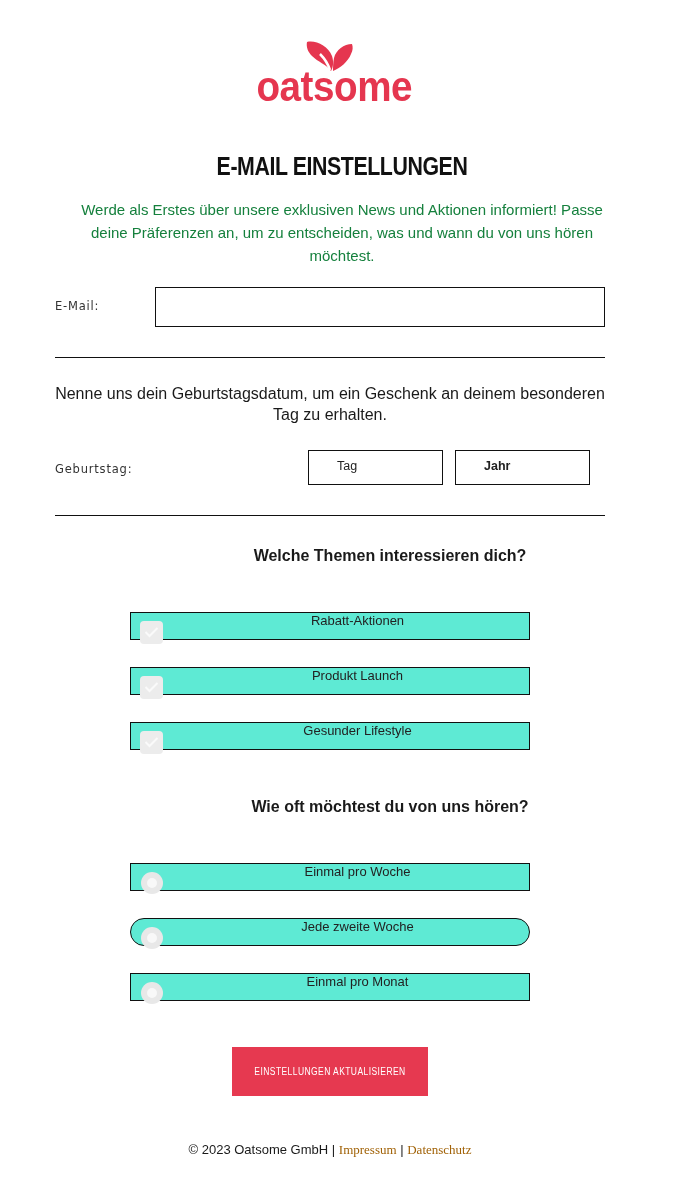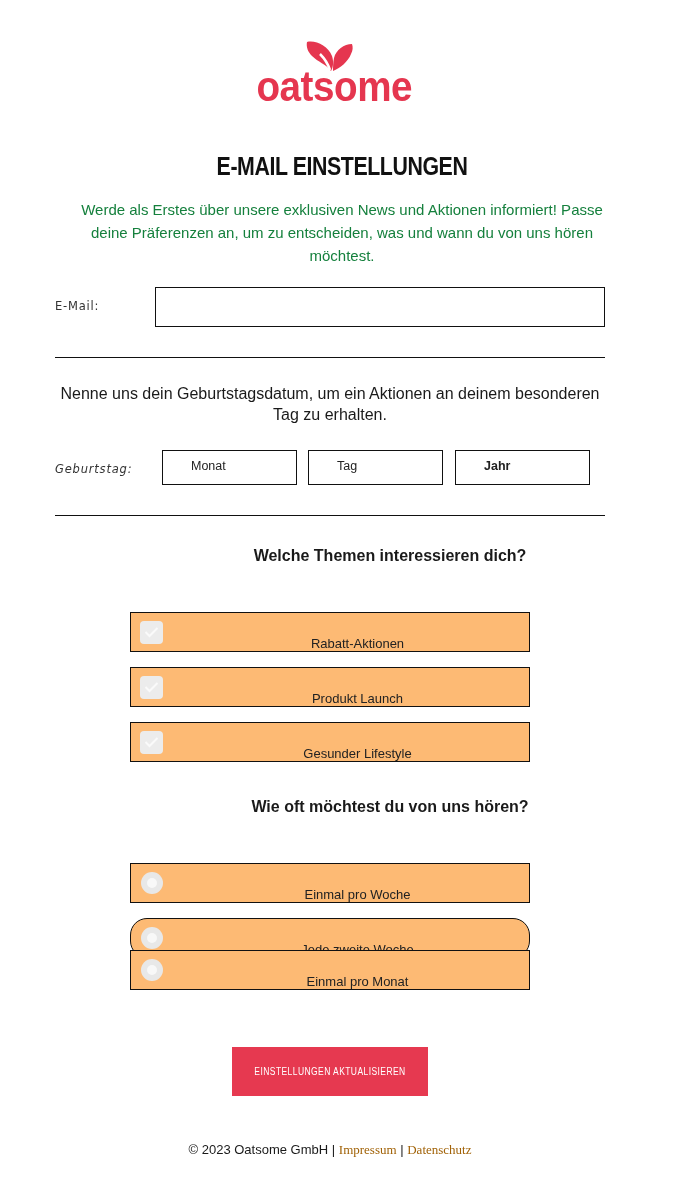--- a/index.html
+++ b/index.html
@@ -129,25 +129,25 @@
       font-family: "Liberation Sans", sans-serif;
       font-size: 16px;
       color: #1a1a1a;
       padding-left: 8px;
       margin-left: 44px;
     }
     .option-box {
       position: absolute;
       left: 130px;
       width: 400px;
-      height: 40px;
+      height: 28px;
       border: 1.5px solid #111;
-      background: #fdba74;
+      background: #5eead4;
       display: flex;
-      align-items: flex-end;
+      align-items: flex-start;
       justify-content: center;
       cursor: pointer;
     }
     .option-label {
       font-family: "Liberation Sans", sans-serif;
       font-size: 13px;
       color: #222;
       padding-left: 55px;
     }
     .checkbox {
@@ -229,26 +229,23 @@
   </div>
 
   <h1 class="title">E-MAIL EINSTELLUNGEN</h1>
   <p class="intro">Werde als Erstes über unsere exklusiven News und Aktionen informiert! Passe deine Präferenzen an, um zu entscheiden, was und wann du von uns hören möchtest.</p>
 
   <label class="field-label" style="left:55px; top:299px;">E-Mail:</label>
   <input class="email-input" type="email" placeholder="" style="">
 
   <div class="divider" style="top:357px;"></div>
 
-  <p class="birthday-text">Nenne uns dein Geburtstagsdatum, um ein Aktionen an deinem besonderen Tag zu erhalten.</p>
-  <label class="field-label" style="left:55px; top:462px;font-style:italic;">Geburtstag:</label>
-
-  <div class="date-input" style="left:162px;">
-    <span>Monat</span>
-  </div>
+  <p class="birthday-text">Nenne uns dein Geburtstagsdatum, um ein Geschenk an deinem besonderen Tag zu erhalten.</p>
+  <label class="field-label" style="left:55px; top:462px;">Geburtstag:</label>
+
   <div class="date-input" style="left:308px;">
     <span>Tag</span>
   </div>
   <div class="date-input" style="left:455px;font-weight:bold;">
     <span>Jahr</span>
   </div>
 
   <div class="divider" style="top:515px;"></div>
 
   <h2 class="section-heading" style="top:547px;">Welche Themen interessieren dich?</h2>
@@ -281,21 +278,21 @@
   <h2 class="section-heading" style="top:798px;">Wie oft möchtest du von uns hören?</h2>
 
   <div class="option-box" style="top:863px;">
     <span class="radio"></span>
     <span class="option-label">Einmal pro Woche</span>
   </div>
   <div class="option-box" style="top:918px;border-radius:17px;">
     <span class="radio"></span>
     <span class="option-label">Jede zweite Woche</span>
   </div>
-  <div class="option-box" style="top:950px;">
+  <div class="option-box" style="top:973px;">
     <span class="radio"></span>
     <span class="option-label">Einmal pro Monat</span>
   </div>
 
   <button class="submit-button">
     <span>EINSTELLUNGEN AKTUALISIEREN</span>
   </button>
 
   <div class="footer">
     <span>© 2023 Oatsome GmbH</span>

